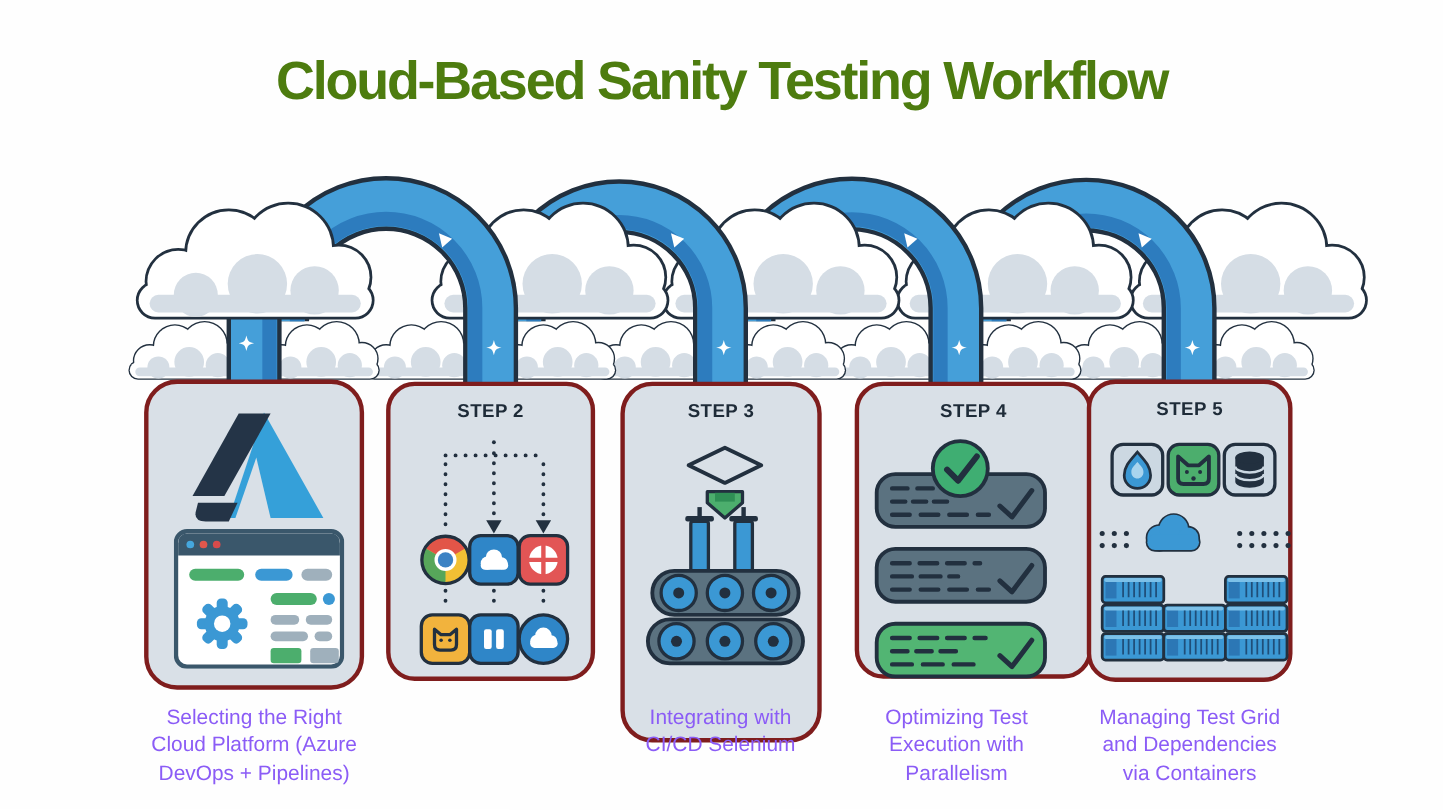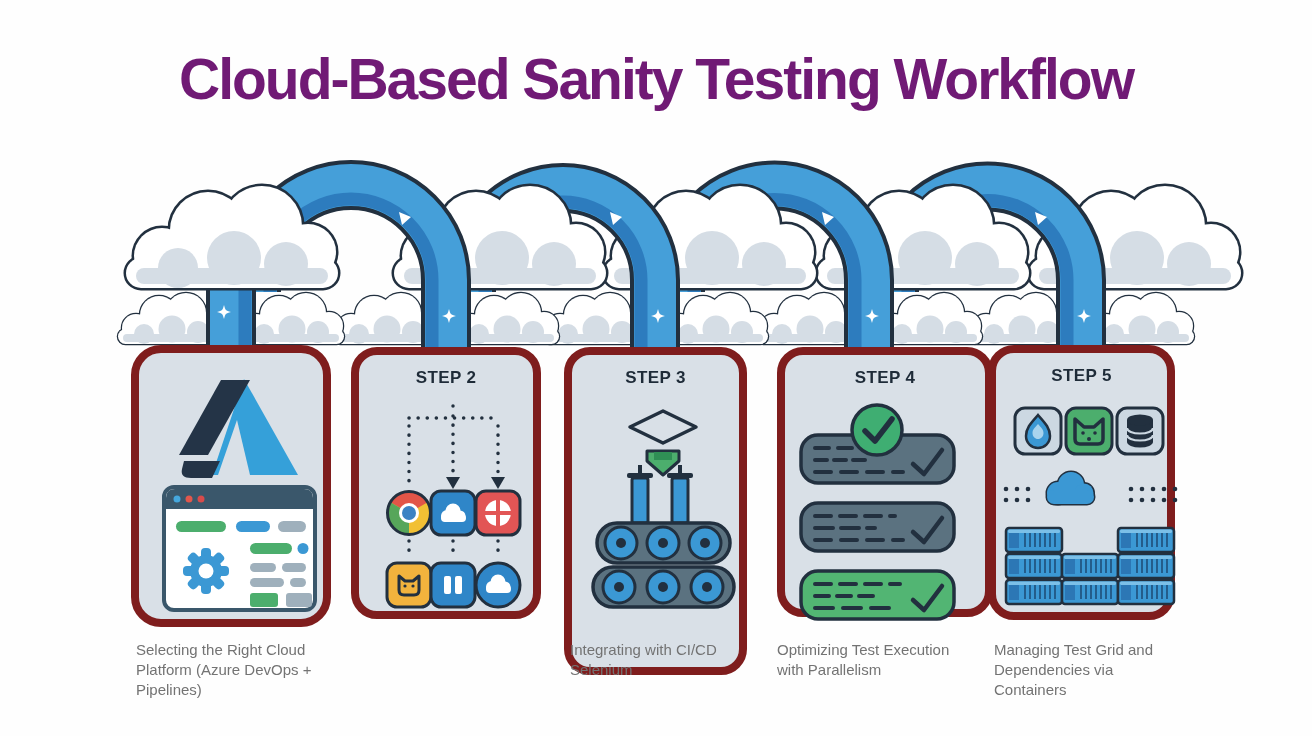--- a/index.html
+++ b/index.html
@@ -1,25 +1,25 @@
 <!DOCTYPE html>
 <html><head>
 <meta charset="utf-8">
 <style>
   html,body{margin:0;padding:0;background:#ffffff;}
   .stage{position:relative;width:1312px;height:736px;margin:0 auto;background:#fefefe;
          font-family:"Liberation Sans",sans-serif;overflow:hidden;}
   .title{position:absolute;left:0;top:46px;width:1312px;text-align:center;
-         font-size:57px;font-weight:800;letter-spacing:-2px;color:#701a75;}
+         font-size:49px;font-weight:800;letter-spacing:-2px;color:#4d7c0f;}
   .connector{position:absolute;left:0;top:160px;width:1312px;height:192px;}
-  .card{position:absolute;background:#d9e0e7;border:8px solid #7f1d1d;border-radius:26px;box-sizing:border-box;}
+  .card{position:absolute;background:#d9e0e7;border:4px solid #7f1d1d;border-radius:26px;box-sizing:border-box;}
   .step-label{position:absolute;left:0;right:0;top:13px;text-align:center;
               font-size:17px;font-weight:700;letter-spacing:.4px;color:#1e2b38;}
   .card-art{position:absolute;}
-  .caption{position:absolute;top:640px;text-align:left;font-size:15px;line-height:1.34;color:#737373;}
+  .caption{position:absolute;top:640px;text-align:center;font-size:19px;line-height:1.34;color:#8b5cf6;}
 </style>
 </head>
 <body>
 
 <div class="stage">
 
   <div class="title">Cloud-Based Sanity Testing Workflow</div>
 
   <svg class="connector" viewBox="0 160 1312 192">
     <defs>
@@ -204,21 +204,21 @@
         <g fill="#ffffff">
             <circle cx="-6" cy="2" r="6"></circle>
             <circle cx="0" cy="-3" r="7.5"></circle>
             <circle cx="7" cy="2" r="5.5"></circle>
             <rect x="-12" y="0" width="25" height="8" rx="4"></rect>
           </g>
       </g>
     </svg>
   </div>
 
-  <div class="card" style="left:564px;top:347px;width:183px;height:328px;">
+  <div class="card" style="left:564px;top:347px;width:183px;height:328px;border-radius:29px;">
     <div class="step-label">STEP 3</div>
     <svg class="card-art" style="left:0;top:40px;" width="183" height="225" viewBox="0 0 183 225">
       <polygon points="91,16 124,32 91,48 58,32" fill="none" stroke="#22303f" stroke-width="3.5" stroke-linejoin="round"></polygon>
       <g transform="translate(91,56)">
         <polygon points="-16,0 16,0 16,10 0,24 -16,10" fill="#4cae6d" stroke="#22303f" stroke-width="3" stroke-linejoin="round"></polygon>
         <rect x="-9" y="1" width="18" height="8" fill="#2f8f55"></rect>
       </g>
       <g>
         <rect x="66" y="70" width="4" height="9" fill="#22303f"></rect>
           <rect x="106" y="70" width="4" height="9" fill="#22303f"></rect>

